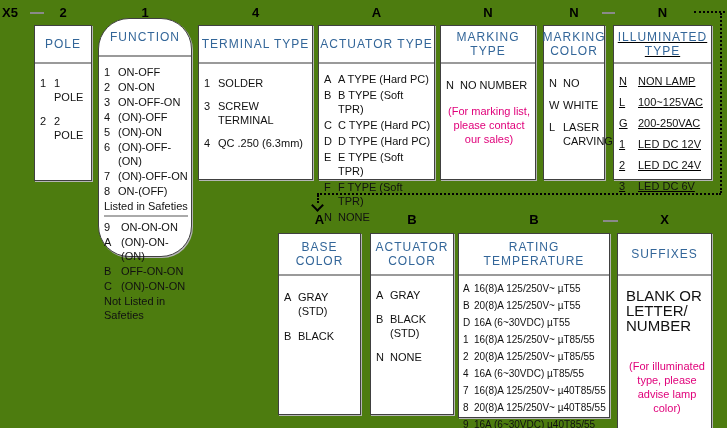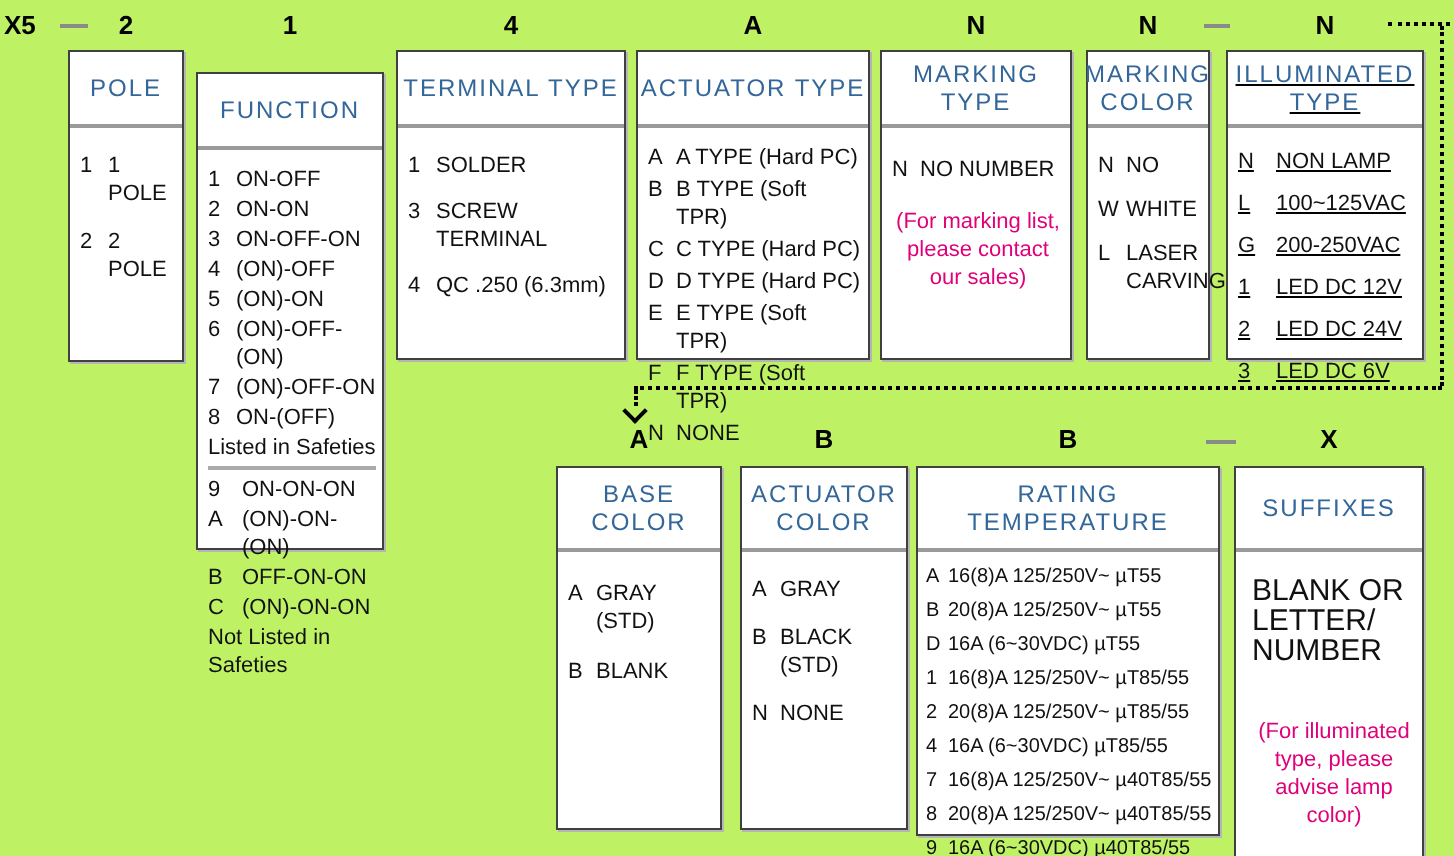--- a/index.html
+++ b/index.html
@@ -1,16 +1,16 @@
 <!DOCTYPE html>
 <html><head>
 <meta charset="utf-8">
 <style>
   html,body{margin:0;padding:0;background:#fff;}
-  #stage{position:relative;width:727px;height:428px;background:#bef264;overflow:hidden;
+  #stage{position:relative;width:727px;height:428px;background:#4d7c0f;overflow:hidden;
          font-family:"Liberation Sans",sans-serif;color:#000;}
   .code{position:absolute;top:5px;font-weight:bold;font-size:13px;text-align:center;color:#000;}
   .code.r2{top:212px;}
   #prefix{position:absolute;left:2px;top:5px;font-weight:bold;font-size:13px;}
   .dash{position:absolute;height:0;border-top:2px solid #8a8a8a;}
   .dot-h{position:absolute;height:0;border-top:2px dotted #000;}
   .dot-v{position:absolute;width:0;border-left:2px dotted #000;}
   .chev{position:absolute;width:7px;height:7px;border-left:2px solid #000;border-bottom:2px solid #000;
         transform:rotate(-45deg);}
   .box{position:absolute;background:#fff;border:1px solid #404040;box-sizing:border-box;
@@ -77,21 +77,21 @@
           <span class="k">1</span>
           <span class="v">1 POLE</span>
         </div>
       <div class="item">
           <span class="k">2</span>
           <span class="v">2 POLE</span>
         </div>
     </div>
   </div>
 
-  <div class="box b-func" style="left:98px;top:36px;width:94px;height:239px;">
+  <div class="box b-func" style="left:98px;top:18px;width:94px;height:239px;border-radius:31px;">
     <div class="box-title r1t">FUNCTION</div>
     <div class="body">
       <div class="item">
           <span class="k">1</span>
           <span class="v">ON-OFF</span>
         </div>
       <div class="item">
           <span class="k">2</span>
           <span class="v">ON-ON</span>
         </div>
@@ -254,21 +254,21 @@
 
   <div class="box b-base" style="left:278px;top:233px;width:83px;height:182px;">
     <div class="box-title r2t">BASE COLOR</div>
     <div class="body">
       <div class="item">
           <span class="k">A</span>
           <span class="v">GRAY (STD)</span>
         </div>
       <div class="item">
           <span class="k">B</span>
-          <span class="v">BLANK</span>
+          <span class="v">BLACK</span>
         </div>
     </div>
   </div>
 
   <div class="box b-acol" style="left:370px;top:233px;width:84px;height:182px;">
     <div class="box-title r2t">ACTUATOR COLOR</div>
     <div class="body">
       <div class="item">
           <span class="k">A</span>
           <span class="v">GRAY</span>

